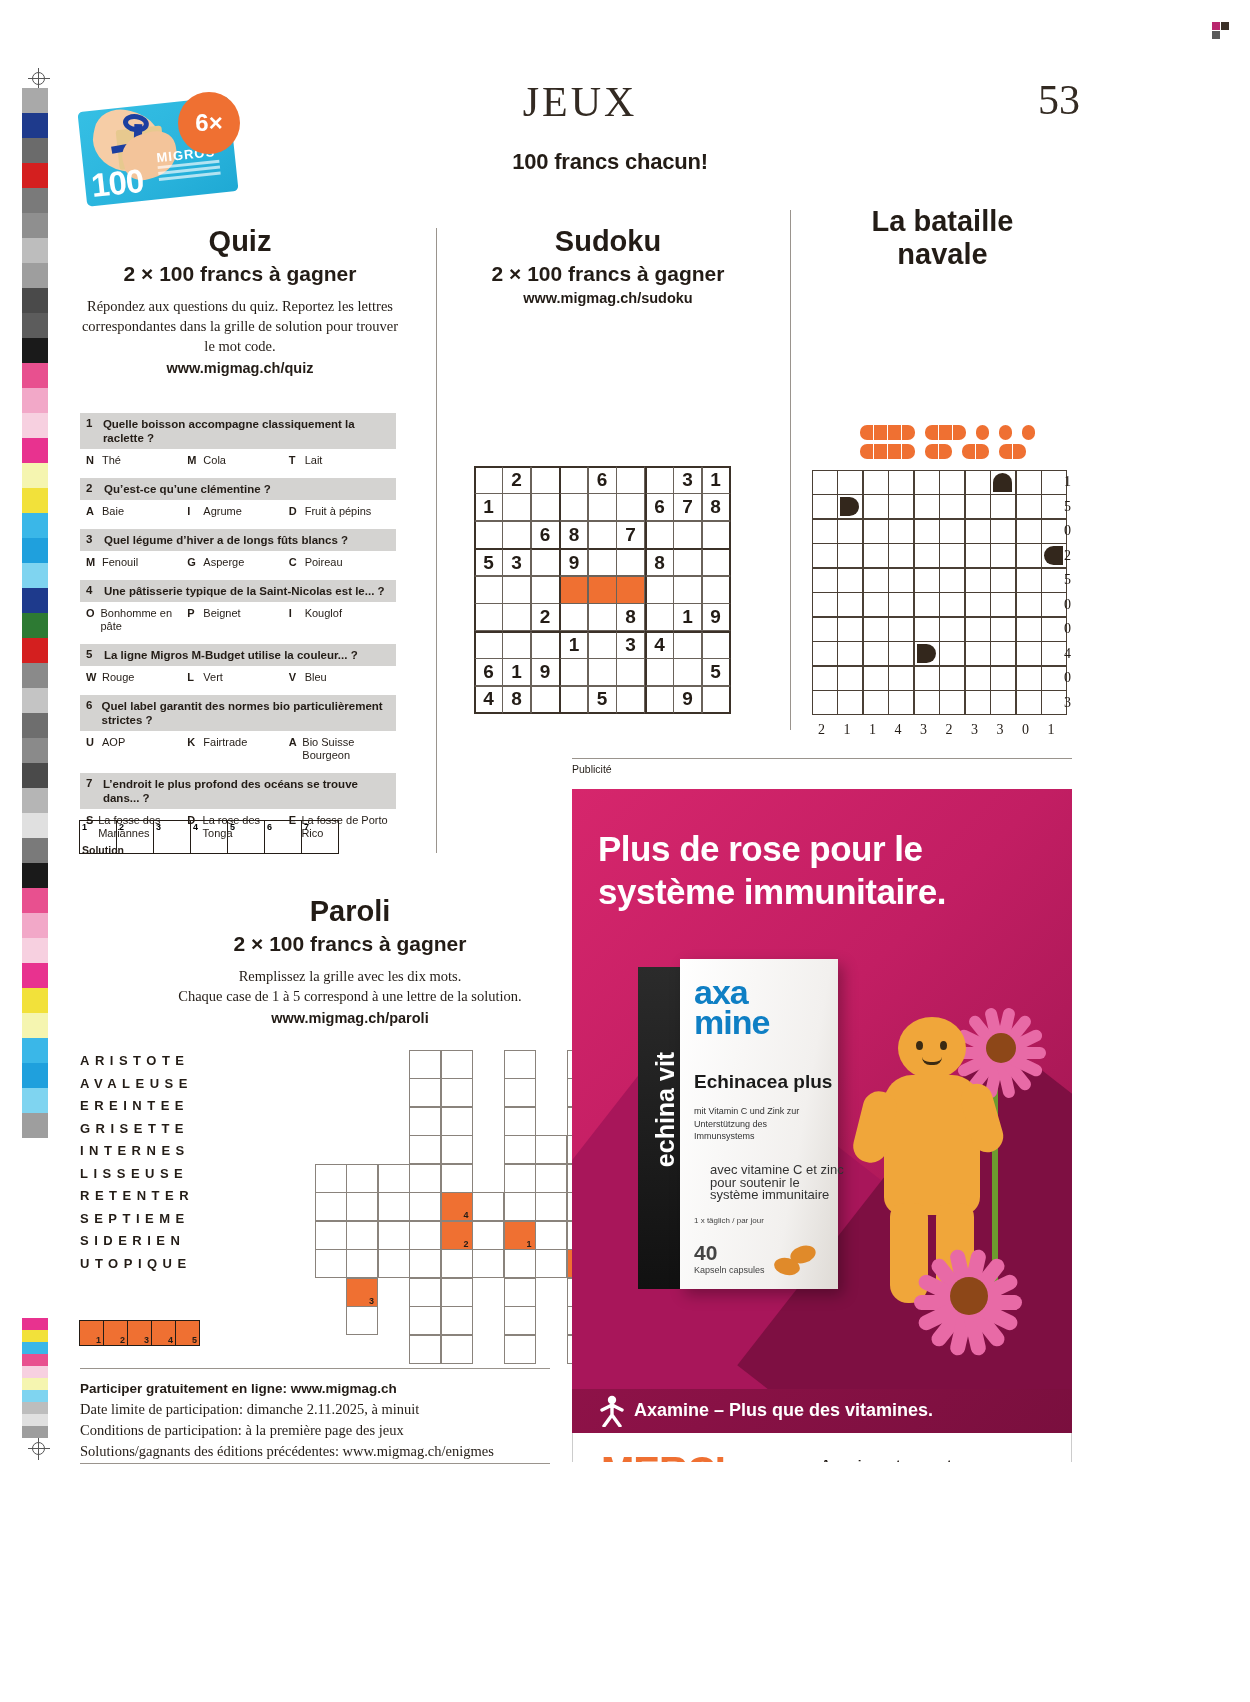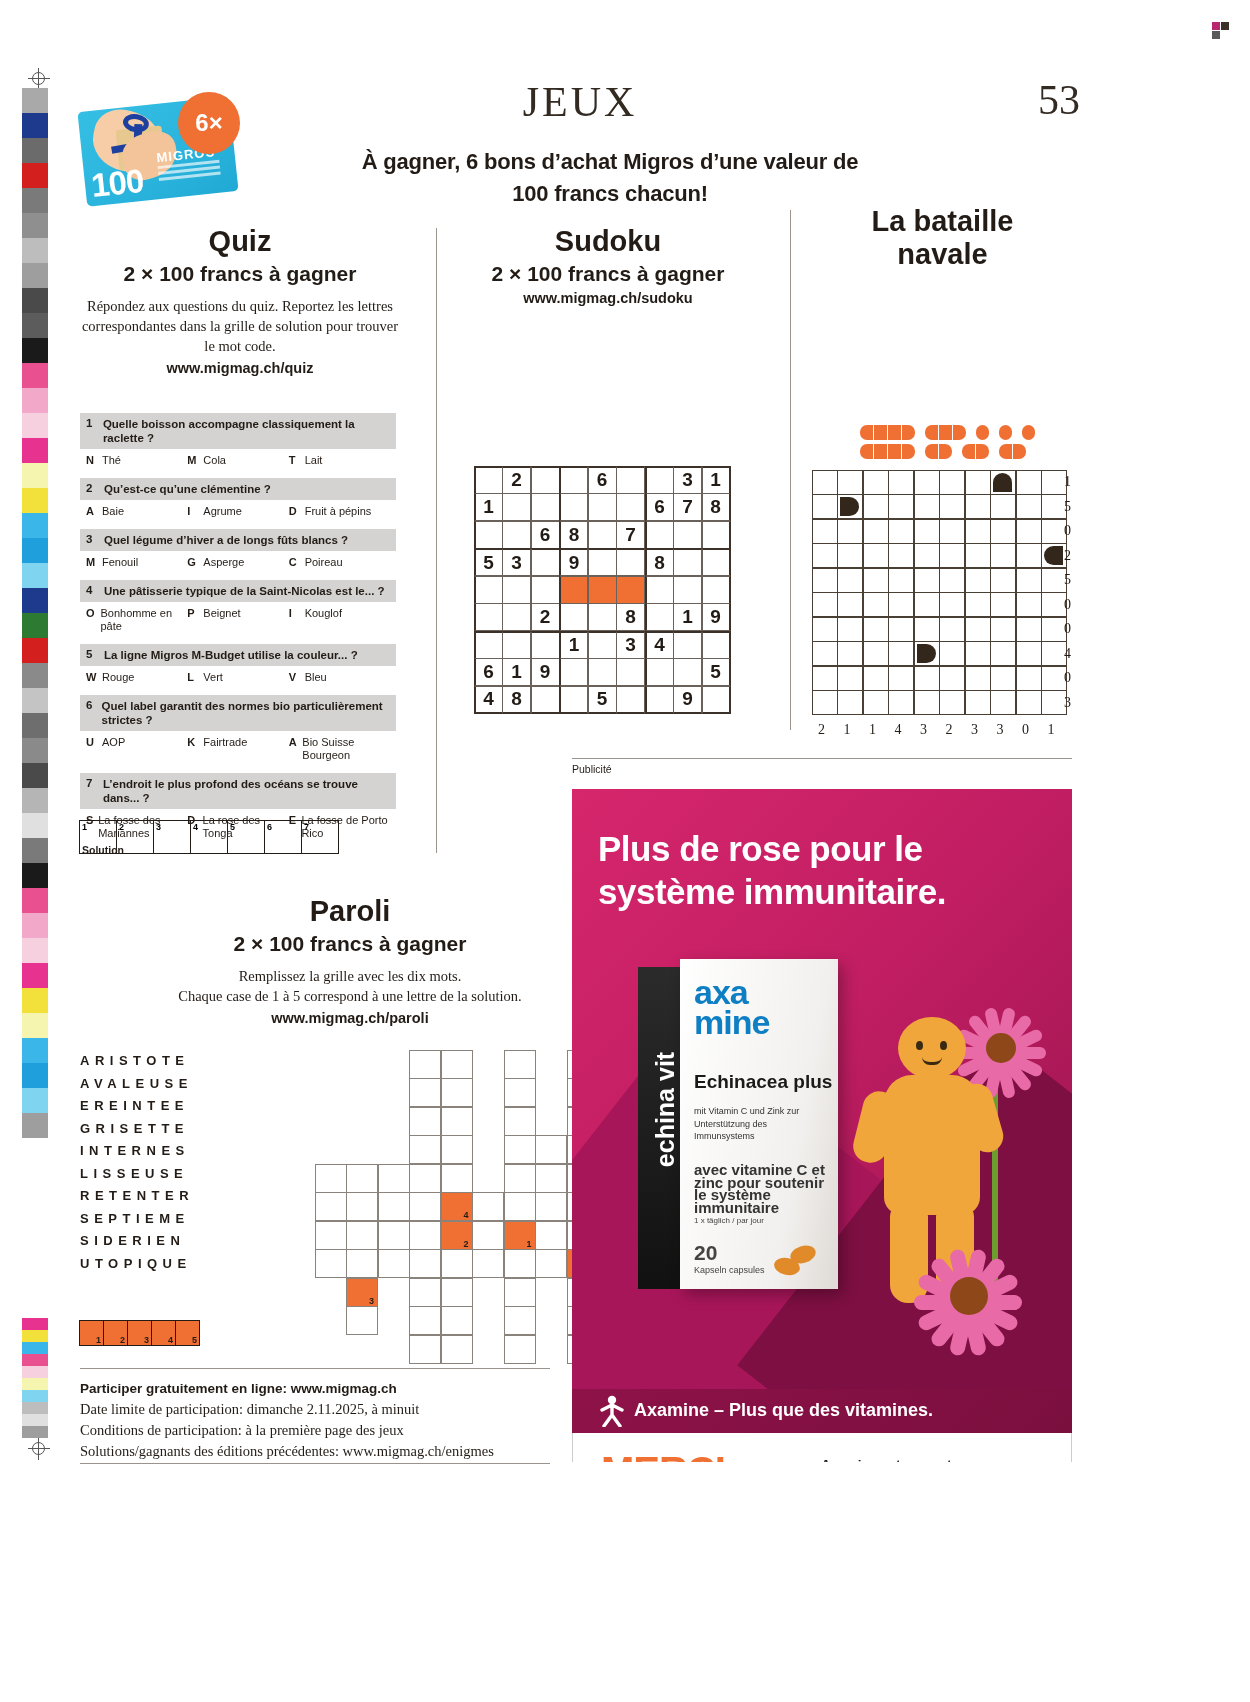--- a/index.html
+++ b/index.html
@@ -180,21 +180,21 @@
     background:linear-gradient(100deg,#ffffff 0%, #f2f0ee 70%, #dedad5 100%);
     box-shadow:5px 6px 14px rgba(0,0,0,.30); }
   .ad-box-side { position:absolute; left:66px; top:178px; width:44px; height:322px;
     background:linear-gradient(180deg,#2b2b2b,#111); }
   .ad-box-side span { position:absolute; left:-58px; top:128px; width:170px;
     transform:rotate(-90deg); color:#fff; font-size:25px; font-weight:bold; text-align:center; }
   .ad-brand { position:absolute; left:14px; top:18px; font-size:34px; font-weight:bold; color:#0f7fc4; line-height:30px; letter-spacing:-1px;}
   .ad-brand .sub { display:block; font-size:34px; }
   .ad-prod { position:absolute; left:14px; top:112px; font-size:19px; font-weight:bold; color:#1a1a1a; }
   .ad-small { position:absolute; left:14px; top:146px; width:135px; font-size:9px; color:#333; line-height:12.5px; }
-  .ad-small2 { position:absolute; left:14px; top:205px; width:135px; font-size:15px; color:#333; line-height:12.5px;font-weight:bold; }
+  .ad-small2 { position:absolute; left:30px; top:205px; width:135px; font-size:13px; color:#333; line-height:12.5px; }
   .ad-caps { position:absolute; left:14px; bottom:14px; font-size:9px; color:#444; }
   .ad-caps b { font-size:21px; display:block; }
   .ad-dose { position:absolute; left:14px; bottom:64px; font-size:8px; color:#444; }
   .pill1 { position:absolute; right:22px; bottom:26px; width:26px; height:17px; background:#e08a2a; border-radius:50%; transform:rotate(-18deg); }
   .pill2 { position:absolute; right:38px; bottom:14px; width:26px; height:17px; background:#e08a2a; border-radius:50%; transform:rotate(12deg); }
 
   .mascot { position:absolute; left:268px; top:228px; width:200px; height:350px; }
   .m-head { position:absolute; left:58px; top:0; width:68px; height:62px; background:#f0a63a; border-radius:50%; }
   .m-eye { position:absolute; width:7px; height:9px; background:#3a2a12; border-radius:50%; top:24px;}
   .m-body { position:absolute; left:44px; top:58px; width:96px; height:140px; background:#f0a63a; border-radius:28px 28px 18px 18px; }
@@ -310,21 +310,20 @@
       <div class="vlines">
           <i></i>
           <i></i>
           <i></i>
         </div>
     </div>
     <div class="vbadge">6×</div>
   </div>
 
   <div class="subtitle">
-    <div>À gagner, 6 bons d’achat Migros d’une valeur de</div>
     <div>100 francs chacun!</div>
   </div>
 
   <div class="col-rule" style="left:436px;top:228px;height:625px;"></div>
   <div class="col-rule" style="left:790px;top:210px;height:520px;"></div>
 
   <div class="quiz">
     <h2 class="game-title">Quiz</h2>
     <div class="game-sub">2 × 100 francs à gagner</div>
     <div class="game-desc">Répondez aux questions du quiz. Reportez les lettres correspondantes dans la grille de solution pour trouver le mot code.</div>
@@ -1077,21 +1076,21 @@
       <div class="ad-box">
         <div class="ad-brand">
           <span>axa</span>
           <span class="sub">mine</span>
         </div>
         <div class="ad-prod">Echinacea plus</div>
         <div class="ad-small">mit Vitamin C und Zink zur Unterstützung des Immunsystems</div>
         <div class="ad-small2">avec vitamine C et zinc pour soutenir le système immunitaire</div>
         <div class="ad-dose">1 x täglich / par jour</div>
         <div class="ad-caps">
-          <b>20</b>
+          <b>40</b>
           <span>Kapseln capsules</span>
         </div>
         <div class="pill1"></div>
         <div class="pill2"></div>
       </div>
 
       <div class="mascot">
         <div class="stem"></div>
         <div class="flower" id="flower-top">
             <div class="petal" style="transform: rotate(334.286deg);"></div>

